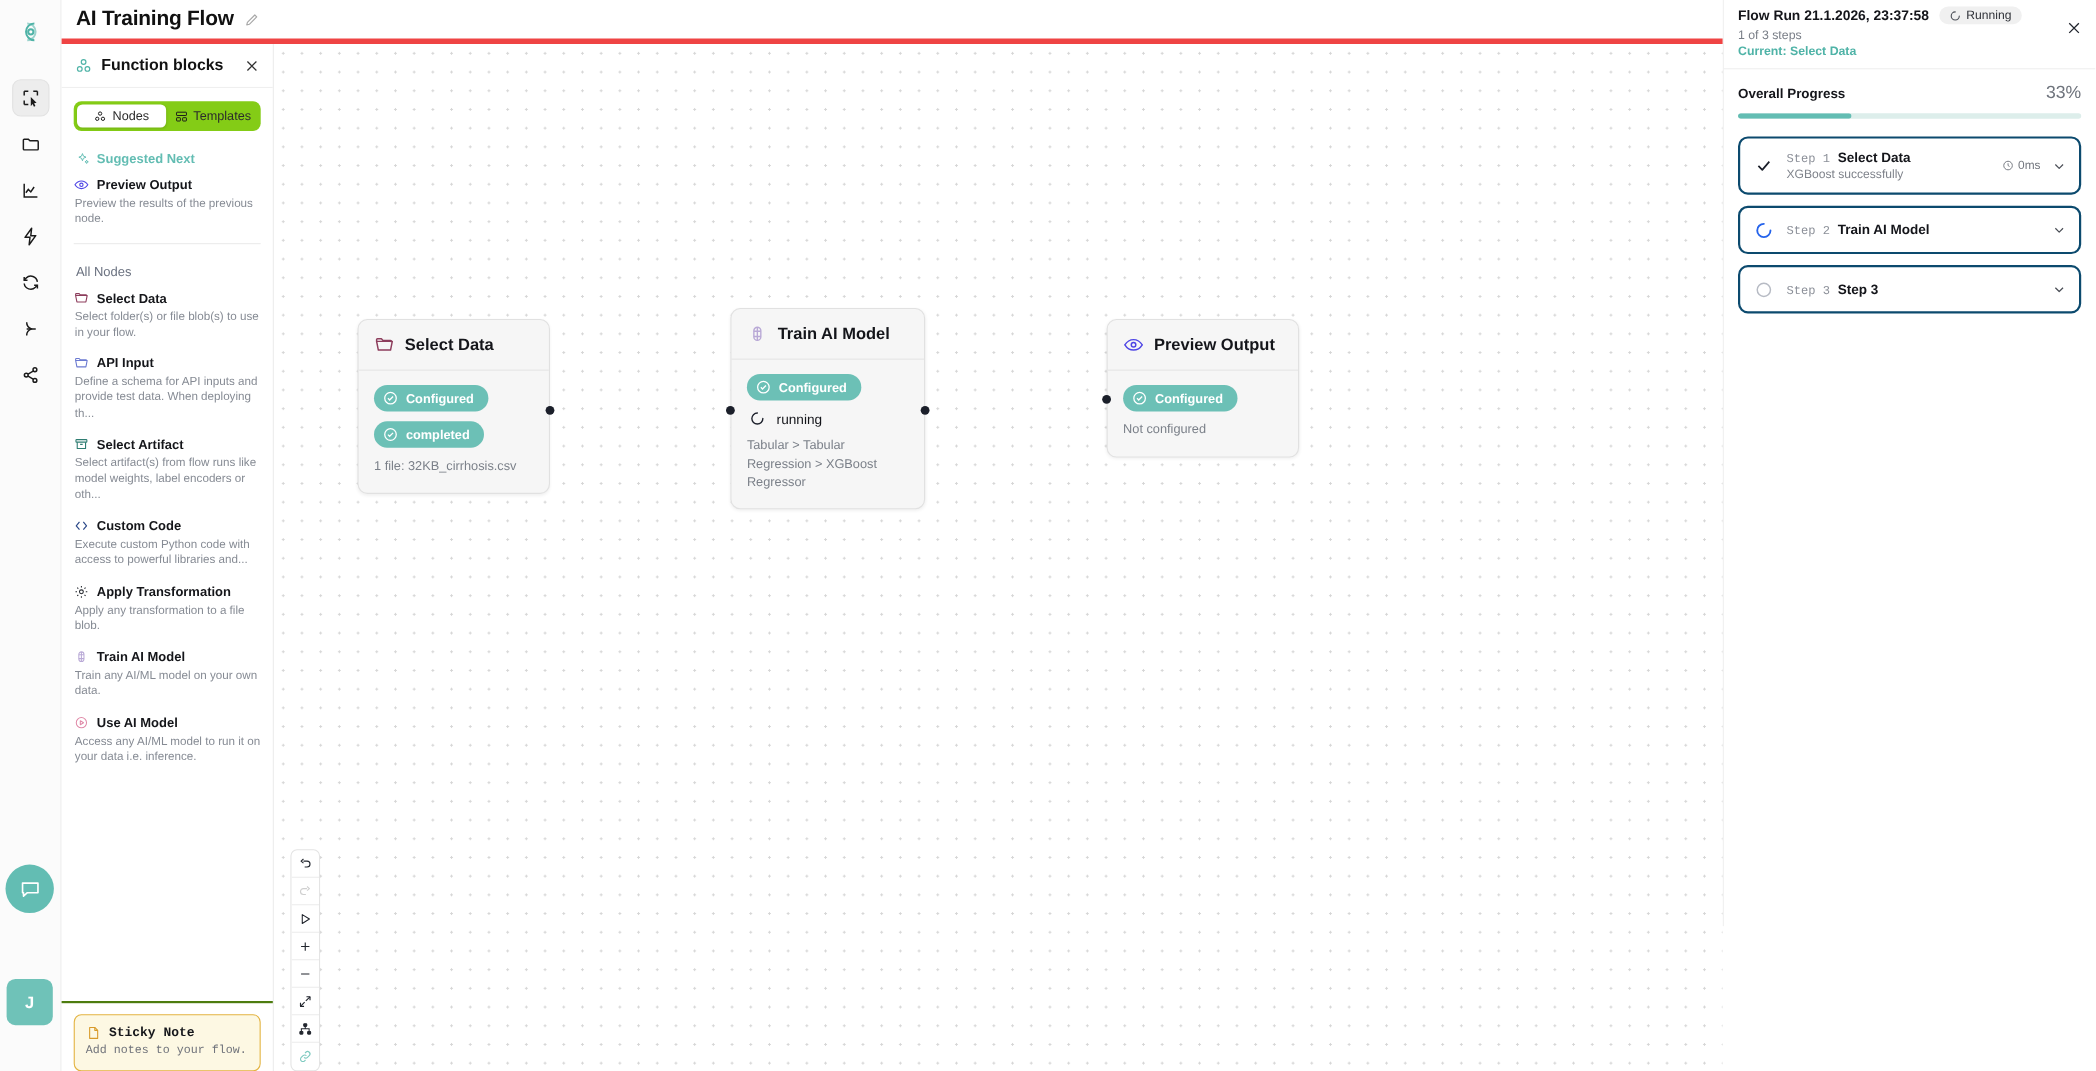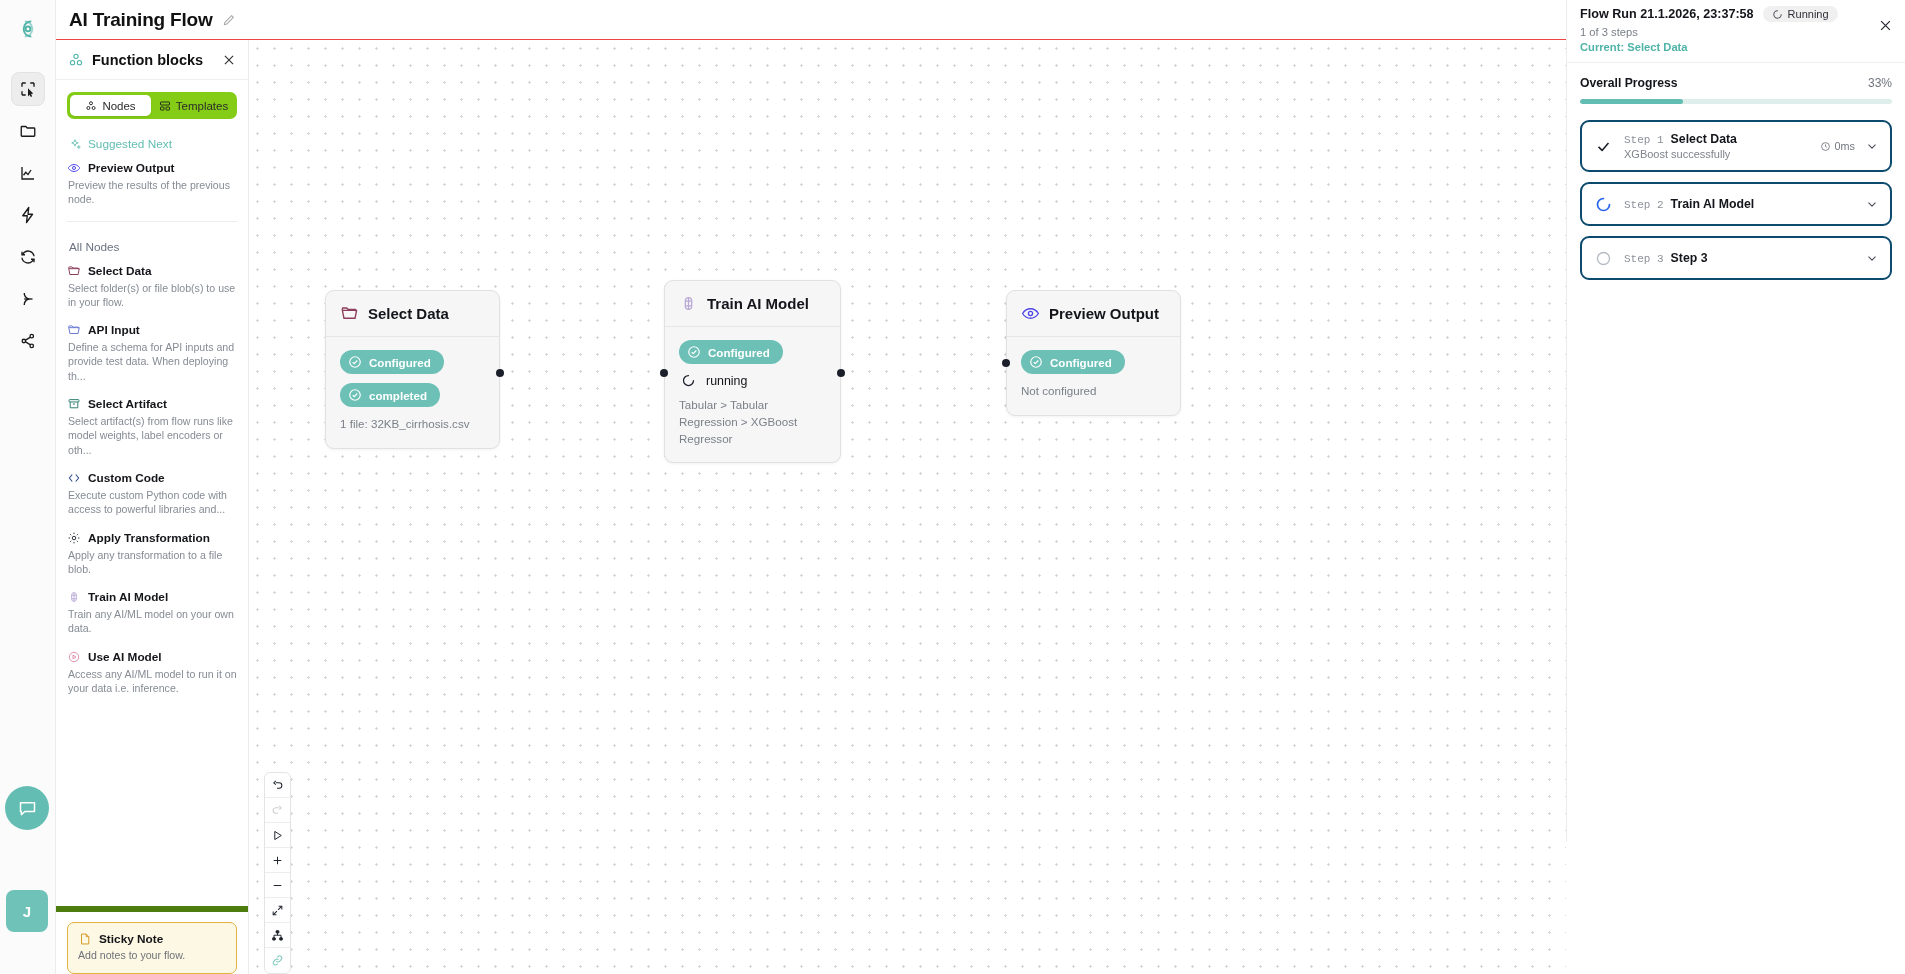--- a/index.html
+++ b/index.html
@@ -40,21 +40,21 @@
     background: #6fc2b8; color: #fff;
     display: flex; align-items: center; justify-content: center;
     font-size: 15px; font-weight: 600; cursor: pointer;
   }
 
   
   .main { flex: 1; display: flex; flex-direction: column; min-width: 0; position: relative; }
 
   .topbar {
     height: 40px; flex: 0 0 40px;
-    border-bottom: 1px solid #ef4444;
+    border-bottom: 5px solid #ef4444;
     display: flex; align-items: center; padding-left: 13px; gap: 9px;
     background: #fff;
   }
   .flow-title { font-size: 19px; font-weight: 700; color: #111; letter-spacing: -0.2px; }
   .edit-icon { color: #a8a8a8; display: flex; align-items: center; cursor: pointer; }
 
   .below { flex: 1; display: flex; min-height: 0; position: relative; }
 
   
   .panel {
@@ -77,33 +77,33 @@
     flex: 1; border-radius: 5px; display: flex; align-items: center; justify-content: center;
     gap: 5px; font-size: 11.5px; color: #2b2b2b; cursor: pointer;
   }
   .tab.active { background: #fff; box-shadow: 0 1px 2px rgba(0,0,0,.10); font-weight: 500; }
 
   .panel-scroll { flex: 1; overflow: hidden; padding: 0 11px; min-height: 0; }
   .sec-label {
     display: flex; align-items: center; gap: 6px;
     font-size: 11.8px; margin: 18px 0 10px 2px;
   }
-  .sec-label.suggested { color: #63bdb3; font-weight: 400; }
+  .sec-label.suggested { color: #63bdb3; font-weight: 700; }
   .sec-label.all { color: #6b7280; align-items: center; }
 
   .nodeitem { margin-bottom: 14px; cursor: pointer; }
   .nodeitem-head { display: flex; align-items: center; gap: 7px; }
   .nodeitem-name { font-size: 11.8px; font-weight: 700; color: #15161a; }
   .nodeitem-desc {
     font-size: 10.6px; color: #868b94; line-height: 1.35;
     margin-top: 3px; padding-left: 1px;
   }
   .divider { height: 1px; background: #ececec; margin: 6px 0 0 0; }
 
-  .sticky-wrap { flex: 0 0 auto; padding: 10px 11px 0 11px; border-top: 6px solid #4d7c0f; }
+  .sticky-wrap { flex: 0 0 auto; padding: 10px 11px 0 11px; border-top: 2px solid #4d7c0f; font-family: Liberation Mono, monospace; }
   .sticky-card {
     background: #fdf8e3; border: 1px solid #e3b341; border-radius: 7px;
     padding: 9px 10px 12px 10px; cursor: pointer;
   }
   .sticky-head { display: flex; align-items: center; gap: 7px; }
   .sticky-name { font-size: 11.8px; font-weight: 700; color: #15161a; }
   .sticky-desc { font-size: 10.6px; color: #6f727a; margin-top: 3px; }
 
   
   .canvas {
@@ -176,21 +176,21 @@
   }
   .rp-sub { font-size: 11.2px; color: #797e87; margin-top: 4px; }
   .rp-current { font-size: 11.2px; color: #4fb3a7; font-weight: 600; margin-top: 3px; }
   .rp-close {
     position: absolute; right: 12px; top: 18px; color: #22262e; cursor: pointer; display: flex;
   }
 
   .rp-prog { padding: 13px 13px 0 13px; }
   .rp-progrow { display: flex; justify-content: space-between; align-items: baseline; }
   .rp-proglabel { font-size: 12.2px; font-weight: 700; color: #14151a; }
-  .rp-progval { font-size: 12px; color: #6e737c; }
+  .rp-progval { font-size: 16px; color: #6e737c; }
   .rp-bar { margin-top: 9px; height: 5px; border-radius: 3px; background: #ddeeeb; overflow: hidden; }
   .rp-barfill { height: 100%; background: #63bdb3; border-radius: 3px; }
 
   .rp-steps { padding: 16px 13px 0 13px; display: flex; flex-direction: column; gap: 10px; }
   .stepcard {
     border: 2px solid #0c4a6e; border-radius: 9px;
     padding: 10px 11px; display: flex; align-items: center; gap: 11px;
     background: #fff; cursor: pointer; min-height: 44px;
   }
   .step-ico { width: 20px; height: 20px; flex: 0 0 20px; display: flex; align-items: center; justify-content: center; }

